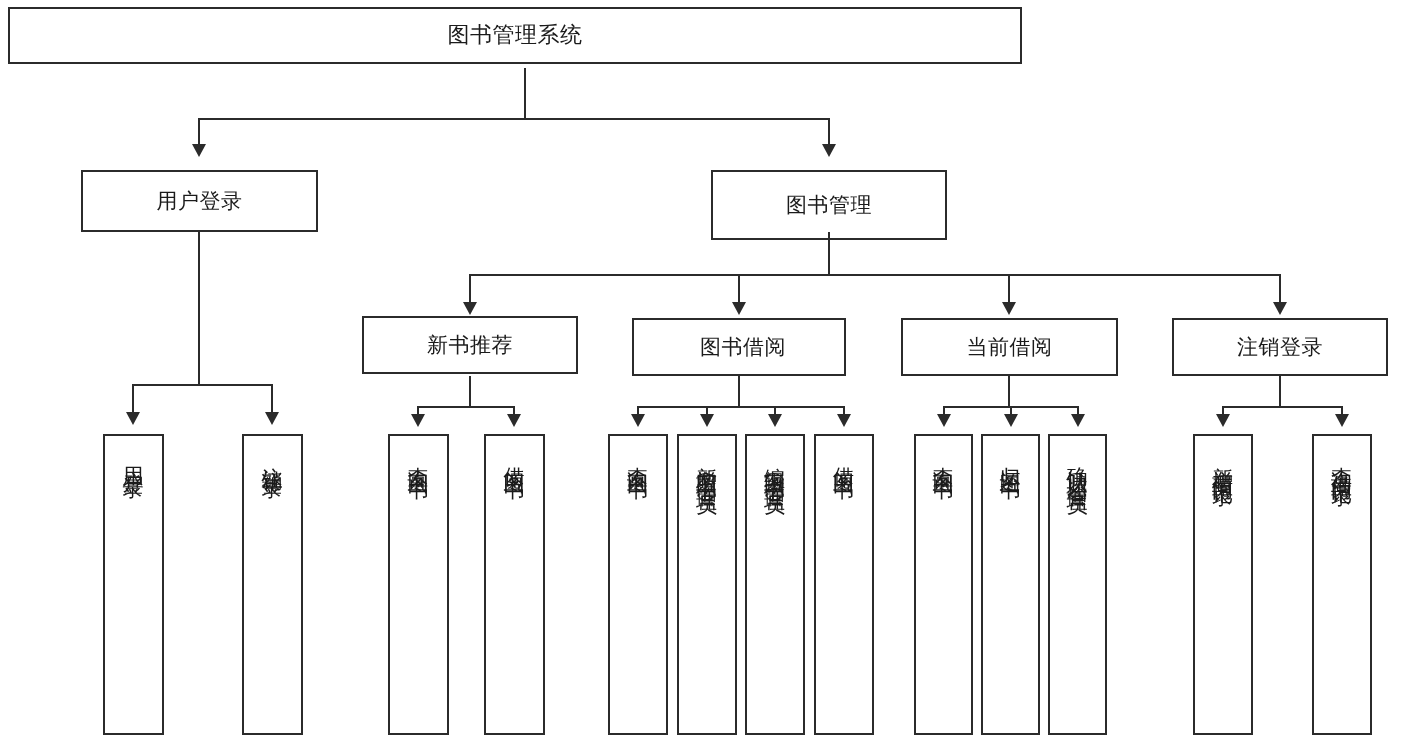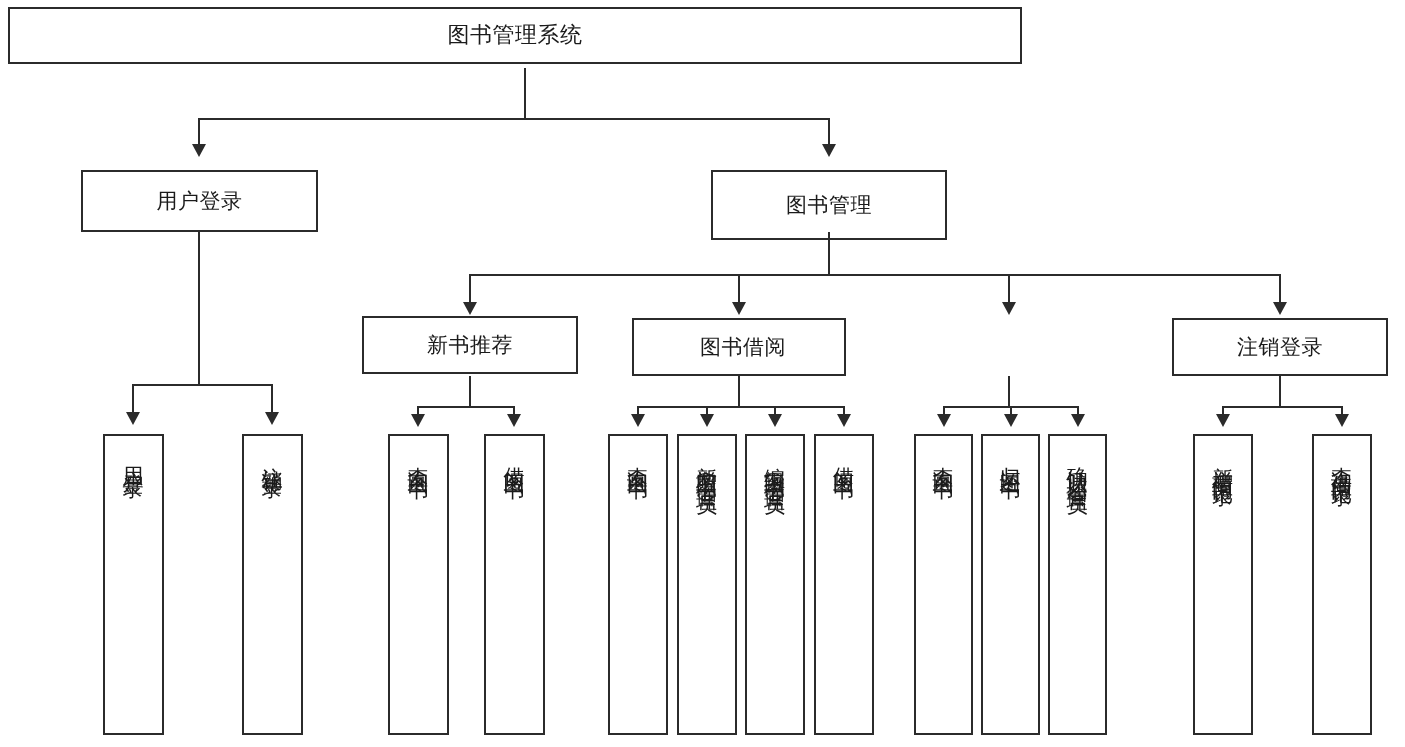--- a/index.html
+++ b/index.html
@@ -116,20 +116,23 @@
   <div class="arrow" style="left:1002px; top:302px;"></div>
   <div class="ln vt" style="left:1279px; top:274px; width:2.2px; height:32px;"></div>
   <div class="arrow" style="left:1273px; top:302px;"></div>
 
   <div class="node h" style="left:362px; top:308px; width:216px; height:58px;margin-top:8px;">
     <span class="label">新书推荐</span>
   </div>
   <div class="node h" style="left:632px; top:318px; width:214px; height:58px;padding-left:8px;">
     <span class="label">图书借阅</span>
   </div>
+  <div class="node h" style="left:901px; top:318px; width:217px; height:58px;">
+    <span class="label">当前借阅</span>
+  </div>
   <div class="node h" style="left:1172px; top:318px; width:216px; height:58px;">
     <span class="label">注销登录</span>
   </div>
 
   <div class="ln vt" style="left:469px; top:376px; width:2.2px; height:30px;"></div>
   <div class="ln hz" style="left:417px; top:406px; width:97px; height:2.2px;"></div>
   <div class="ln vt" style="left:417px; top:406px; width:2.2px; height:12px;"></div>
   <div class="arrow" style="left:411px; top:414px;"></div>
   <div class="ln vt" style="left:513px; top:406px; width:2.2px; height:12px;"></div>
   <div class="arrow" style="left:507px; top:414px;"></div>

